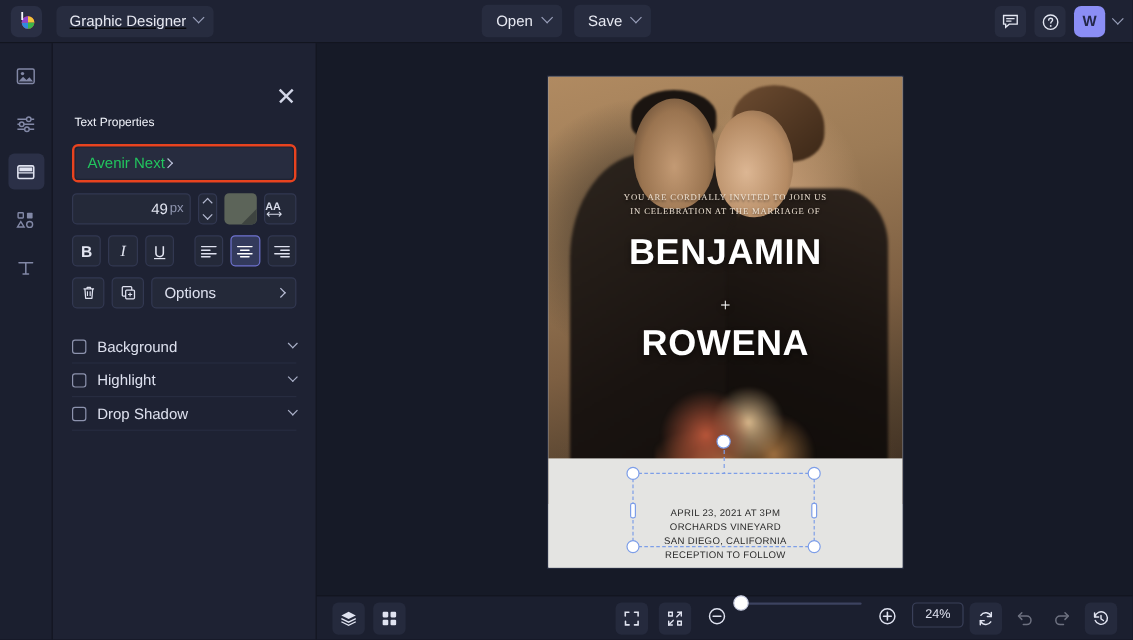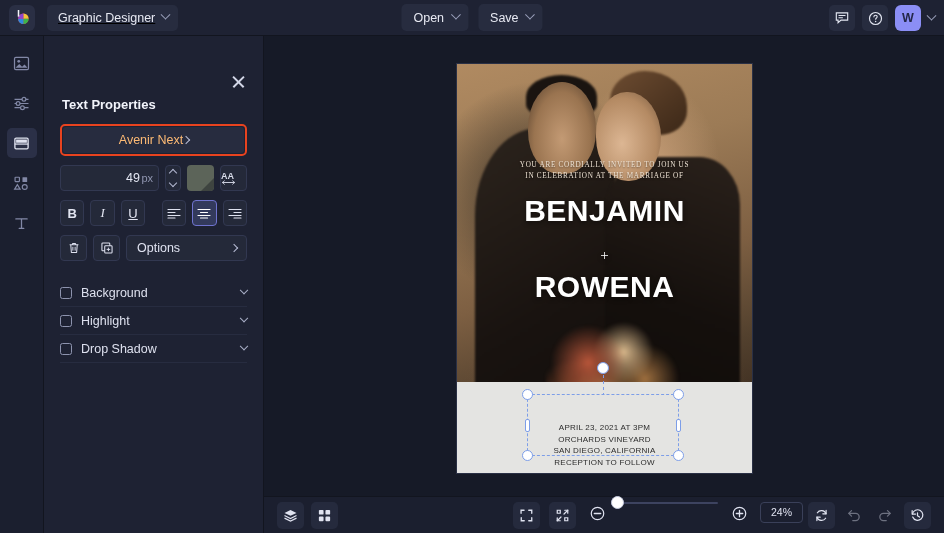--- a/index.html
+++ b/index.html
@@ -71,36 +71,36 @@
 
   
   .panel {
     position: absolute; left: 44px; top: 36px; width: 220px; height: 497px;
     background: #1e2233; border-right: 1px solid #12151f;
   }
   .panel-head {
     display: flex; align-items: center; justify-content: space-between;
     padding: 14px 17px 0 18px;
   }
-  .panel-title { color: #f2f4fb; font-size: 13px; font-weight: bold; margin-top: 47px; }
+  .panel-title { color: #f2f4fb; font-size: 10px; font-weight: normal; margin-top: 47px; }
   .close-x { width: 15px; height: 15px; position: relative; }
   .close-x:before, .close-x:after {
     content:""; position: absolute; left: 0; top: 7px; width: 15px; height: 1.6px;
     background: #d3d7e8;
   }
   .close-x:before { transform: rotate(45deg); }
   .close-x:after { transform: rotate(-45deg); }
 
   .font-wrap {
     margin: 12px 16px 0 16px; border: 2.5px solid #e8431f; border-radius: 5px; padding: 1px;
   }
   .font-field {
     height: 26px; background: #272c3f; border-radius: 3px;
-    display: flex; align-items: center; justify-content: center;
-    padding: 0 9px 0 10px; color: #fdba74; font-size: 12.5px;
+    display: flex; align-items: center; justify-content: flex-start;
+    padding: 0 9px 0 10px; color: #22c55e; font-size: 12.5px;
   }
   .chev-r {
     width: 6px; height: 6px; border-right: 1.5px solid #b9bed6;
     border-top: 1.5px solid #b9bed6; transform: rotate(45deg);
   }
 
   .row { display: flex; align-items: center; margin: 9px 16px 0 16px; gap: 6px; }
   .size-field {
     flex: 1; height: 26px; background: #242939; border: 1px solid #323851; border-radius: 4px;
     display: flex; align-items: center; justify-content: flex-end; padding-right: 5px;

